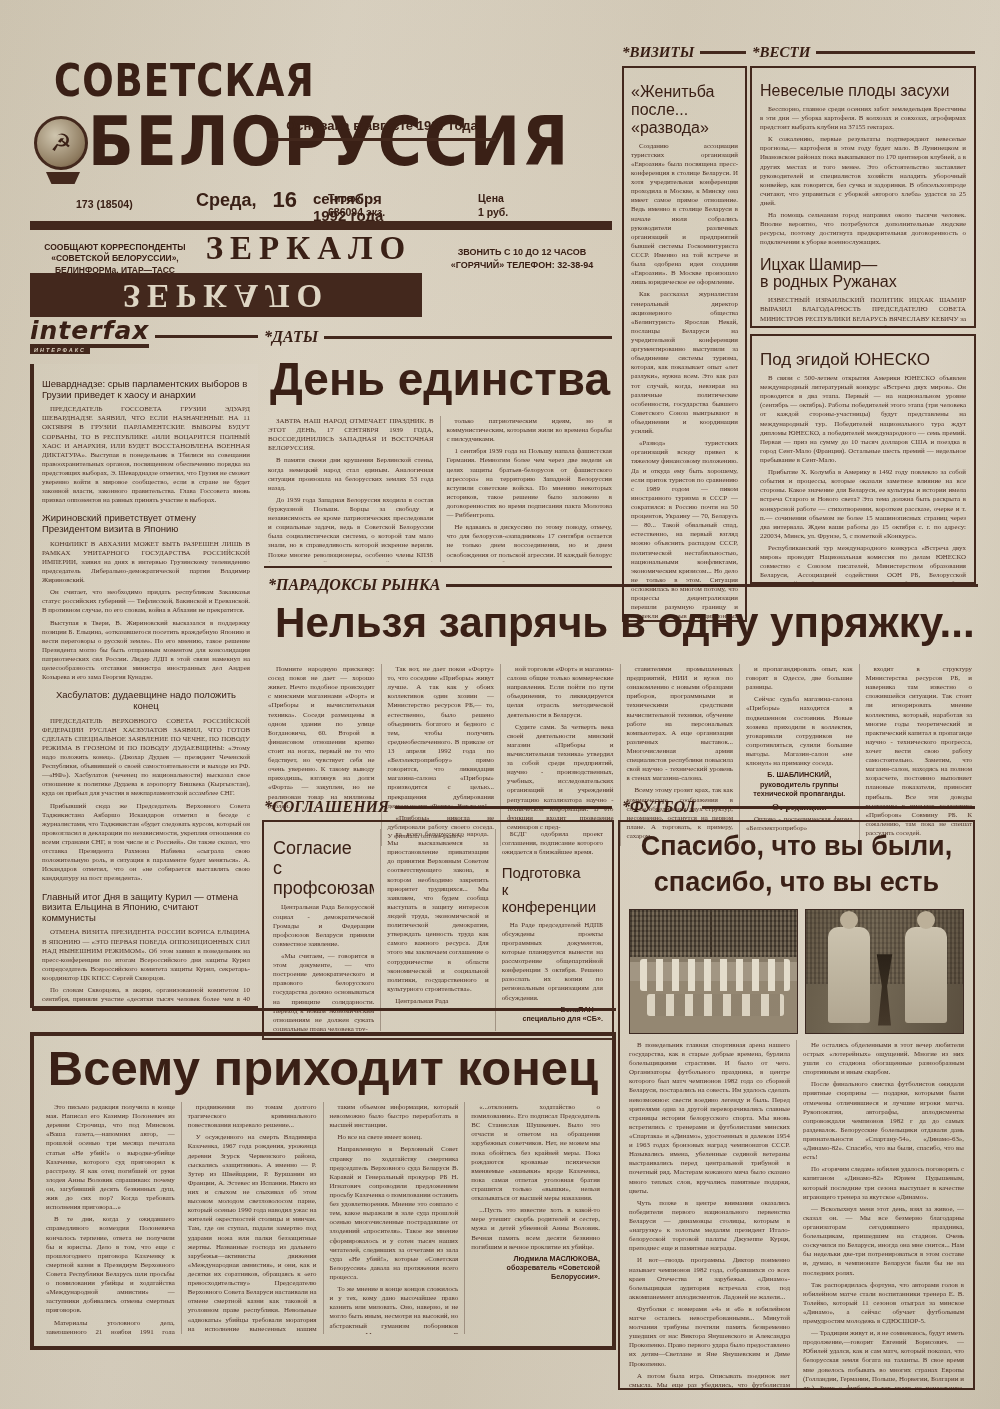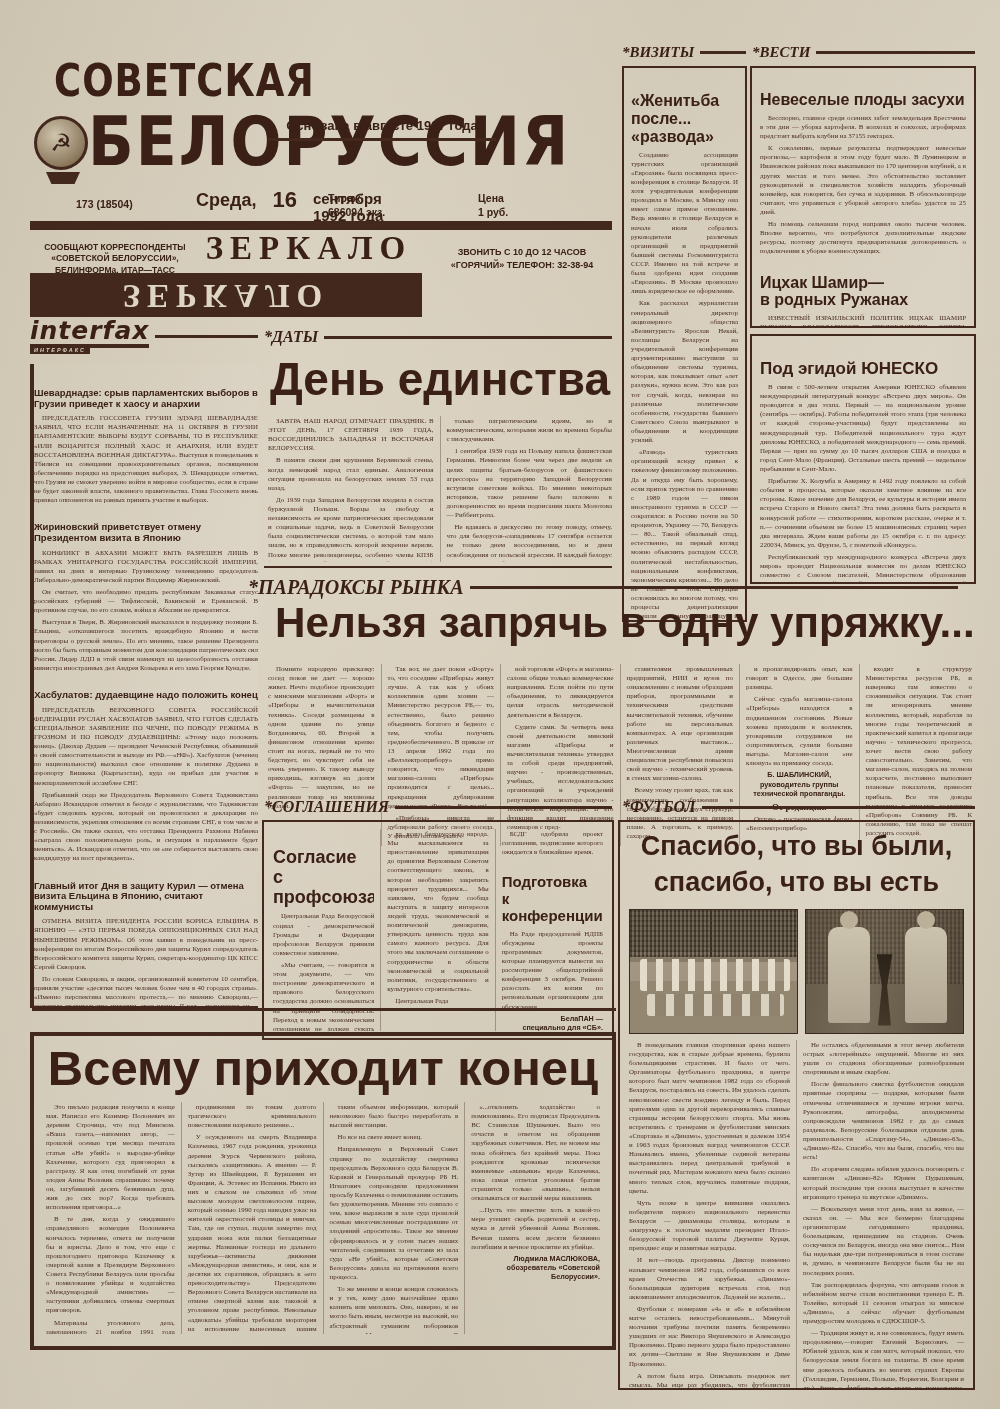--- a/index.html
+++ b/index.html
@@ -47,21 +47,21 @@
     font-weight:bold; font-size:33px; letter-spacing:7px; color:var(--paper2);}
   #phone{left:430px; top:246px; width:184px; font-family:"Liberation Sans",sans-serif; font-weight:bold;
     font-size:9px; line-height:1.4; text-align:center; white-space:pre-line; color:var(--ink-dark);}
   
   .rubric{display:flex; align-items:center; gap:6px; font-family:"Liberation Serif",serif;
     font-weight:bold; font-style:italic; color:var(--ink-dark);}
   .rubric .line{flex:1; border-top:3px solid var(--rule); height:0;}
   
   .box{border:2px solid var(--rule); background:rgba(255,255,255,.04); overflow:hidden;}
   .body-txt p{font-size:6.9px; line-height:1.32; text-align:justify; text-indent:8px; margin-bottom:3px; color:var(--ink);}
-  .art-head{font-family:"Liberation Sans",sans-serif; font-weight:bold; color:var(--ink-dark); line-height:1.12; margin:18px 0 4px;}
+  .art-head{font-family:"Liberation Sans",sans-serif; font-weight:normal; color:var(--ink-dark); line-height:1.12; margin:9px 0 4px;}
   .sig{font-family:"Liberation Sans",sans-serif; font-weight:bold; font-size:7.2px; text-align:right;
     line-height:1.3; margin-top:3px; white-space:pre-line; color:var(--ink-dark);}
   .cols{display:flex;}
   .cols > div{flex:1; overflow:hidden;}
   .cols > div + div{border-left:1px solid rgba(67,40,29,.35); padding-left:6px; margin-left:6px;}
   .big-head{font-family:"Liberation Sans",sans-serif; font-weight:bold; color:var(--ink-dark);
     text-align:center; transform-origin:center top; white-space:nowrap;}
   
   .ifx{font-family:"DejaVu Sans",sans-serif; font-weight:bold; font-size:25px; letter-spacing:1px;
     color:var(--ink-dark); border-bottom:4px solid var(--rule); display:inline-block; line-height:1; padding-bottom:1px;}
@@ -133,21 +133,21 @@
   <div class="abs" id="phone">ЗВОНИТЬ С 10 ДО 12 ЧАСОВ
 «ГОРЯЧИЙ» ТЕЛЕФОН: 32-38-94</div>
 
   <div class="abs rubric" style="left:30px; top:318px; width:228px; font-size:0;">
     <span>
       <span class="ifx">interfax</span><br>
       <span class="ifx-sub">ИНТЕРФАКС</span>
     </span>
     <span class="line"></span>
   </div>
-  <div class="abs box body-txt" style="left:30px; top:364px; width:228px; height:644px; padding:6px 0; border-width:0 0 2px 0; border-left:4px solid var(--rule);">
+  <div class="abs box body-txt" style="left:30px; top:364px; width:228px; height:644px; padding:6px 8px; border-width:0 0 2px 0; border-left:4px solid var(--rule);">
     <div>
       <div class="art-head" style="font-size:9.5px;">Шеварднадзе: срыв парламентских выборов в Грузии приведет к хаосу и анархии</div>
       <div>
           <p>ПРЕДСЕДАТЕЛЬ ГОССОВЕТА ГРУЗИИ ЭДУАРД ШЕВАРДНАДЗЕ ЗАЯВИЛ, ЧТО ЕСЛИ НАЗНАЧЕННЫЕ НА 11 ОКТЯБРЯ В ГРУЗИИ ПАРЛАМЕНТСКИЕ ВЫБОРЫ БУДУТ СОРВАНЫ, ТО В РЕСПУБЛИКЕ «ИЛИ ВОЦАРИТСЯ ПОЛНЫЙ ХАОС И АНАРХИЯ, ИЛИ БУДЕТ ВОССТАНОВЛЕНА ВОЕННАЯ ДИКТАТУРА». Выступая в понедельник в Тбилиси на совещании правоохранительных органов, посвященном обеспечению порядка на предстоящих выборах, Э. Шеварднадзе отметил, что Грузия не сможет уверенно войти в мировое сообщество, если в стране не будет законной власти, законного правительства. Глава Госсовета вновь призвал оппонентов на равных принять участие в выборах.</p>
         </div>
     </div>
     <div>
       <div class="art-head" style="font-size:9.5px;">Жириновский приветствует отмену Президентом визита в Японию</div>
       <div>
           <p>КОНФЛИКТ В АБХАЗИИ МОЖЕТ БЫТЬ РАЗРЕШЕН ЛИШЬ В РАМКАХ УНИТАРНОГО ГОСУДАРСТВА РОССИЙСКОЙ ИМПЕРИИ, заявил на днях в интервью Грузинскому телевидению председатель Либерально-демократической партии Владимир Жириновский.</p>
@@ -230,21 +230,21 @@
   <div class="abs box body-txt" style="left:750px; top:334px; width:226px; height:250px; padding:5px 8px;">
     <div class="art-head" style="font-size:17px;">Под эгидой ЮНЕСКО</div>
     <div>
         <p>В связи с 500-летием открытия Америки ЮНЕСКО объявлен международный литературный конкурс «Встреча двух миров». Он проводится в два этапа. Первый — на национальном уровне (сентябрь — октябрь). Работы победителей этого этапа (три человека от каждой стороны-участницы) будут представлены на международный тур. Победителей национального тура ждут дипломы ЮНЕСКО, а победителей международного — семь премий. Первая — приз на сумму до 10 тысяч долларов США и поездка в город Сент-Мало (Франция). Остальные шесть премий — недельное пребывание в Сент-Мало.</p>
         <p>Прибытие Х. Колумба в Америку в 1492 году повлекло за собой события и процессы, которые оказали заметное влияние на все стороны. Какое значение для Беларуси, ее культуры и истории имела встреча Старого и Нового света? Эта тема должна быть раскрыта в конкурсной работе — стихотворении, коротком рассказе, очерке и т. п.— сочинении объемом не более 15 машинописных страниц через два интервала. Ждем ваши работы до 15 октября с. г. по адресу: 220034, Минск, ул. Фрунзе, 5, с пометкой «Конкурс».</p>
         <p>Республиканский тур международного конкурса «Встреча двух миров» проводят Национальная комиссия по делам ЮНЕСКО совместно с Союзом писателей, Министерством образования Беларуси, Ассоциацией содействия ООН РБ, Белорусской ассоциацией клубов ЮНЕСКО, Белорусским обществом дружбы и культурной связи с зарубежными странами.</p>
       </div>
 
   </div>
 
-  <div class="abs rubric" style="left:248px; top:576px; width:710px; font-size:20px;">
+  <div class="abs rubric" style="left:268px; top:576px; width:710px; font-size:16px;">
     <span>*ПАРАДОКСЫ РЫНКА</span>
       <span class="line"></span>
   </div>
   <div class="abs big-head" style="left:268px; top:598px; width:704px; font-size:43px; transform:scaleX(.98);">Нельзя запрячь в одну упряжку...</div>
   <div class="abs cols body-txt" style="left:268px; top:664px; width:704px; height:182px;">
     <div>
         <p>Помните народную присказку: сосед покоя не дает — хорошо живет. Нечто подобное происходит с минскими магазинами «Форт» и «Приборы и вычислительная техника». Соседи размещены в одном здании по улице Богдановича, 60. Второй в финансовом отношении крепко стоит на ногах, первый не то что бедствует, но чувствует себя не очень уверенно. К такому выводу приходишь, взглянув на долги «Форта» — закуплен, но не реализован товар на миллионы рублей.</p>
       </div>
     <div>
         <p>Так вот, не дает покоя «Форту» то, что соседние «Приборы» живут лучше. А так как у обоих коллективов один хозяин — Министерство ресурсов РБ,— то, естественно, было решено объединить богатого и бедного с тем, чтобы получить среднеобеспеченного. В приказе от 13 апреля 1992 года по «Белэлектроприбору» прямо говорится, что ликвидация магазина-салона «Приборы» производится с целью... прекращения дублирования деятельности «Форта». Вот те на!</p>

